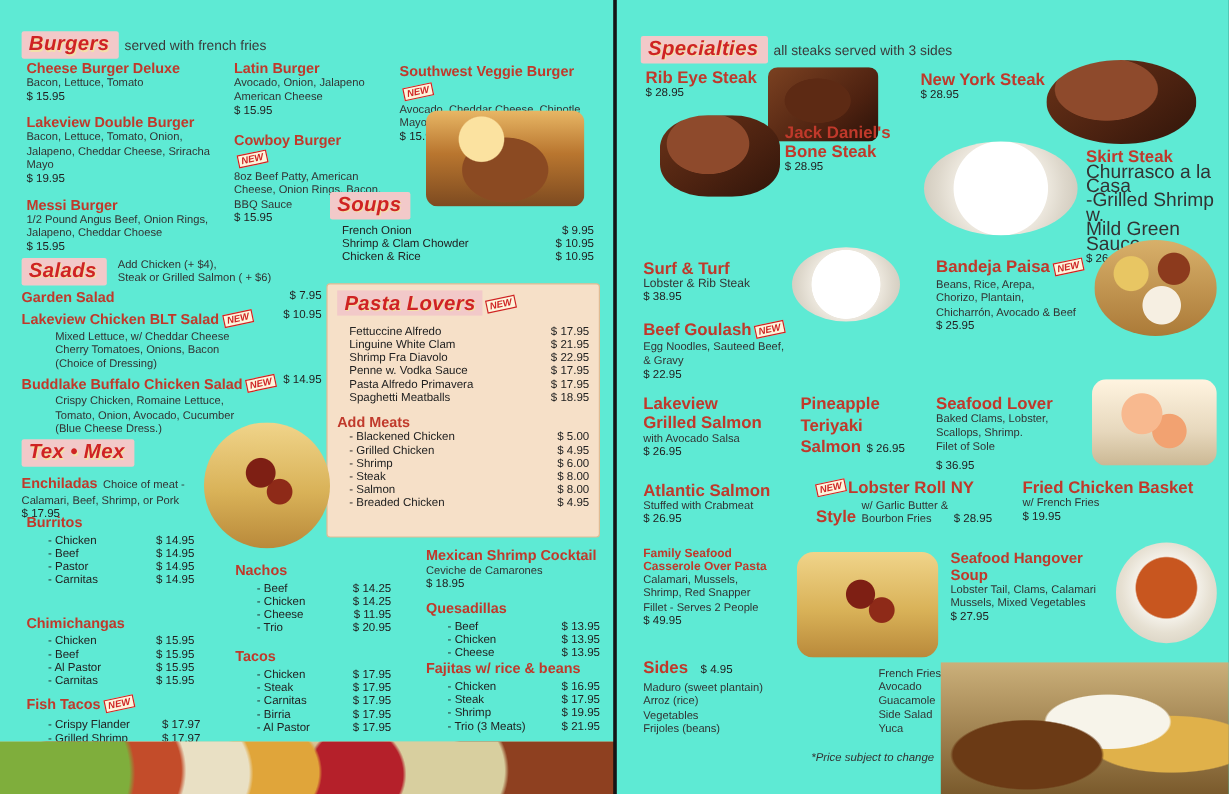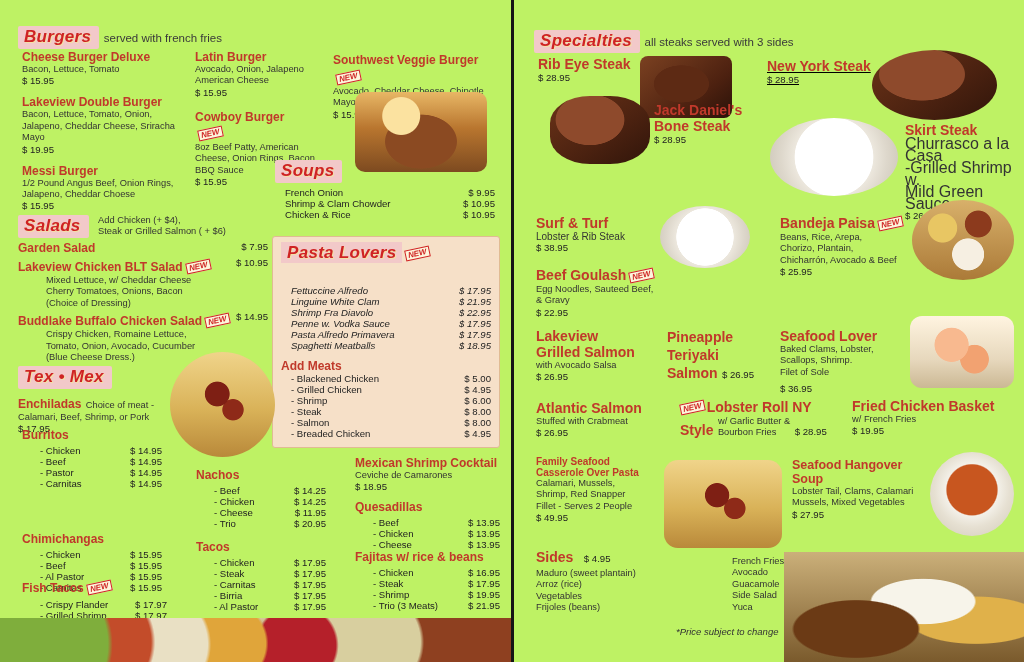--- a/index.html
+++ b/index.html
@@ -6,21 +6,21 @@
   html, body { margin:0; padding:0; }
   body {
     width:1024px; height:662px;
     font-family:"Liberation Sans", sans-serif;
     background:#1c1c1c;
     overflow:hidden;
   }
   .menu { position:relative; width:1024px; height:662px; display:flex; }
   .page {
     position:relative;
-    background:#bef264;
+    background:#5eead4;
     height:662px;
     overflow:hidden;
   }
   .page-left { width:512px; }
   .page-right { width:512px; }
   .gutter { position:absolute; left:511px; top:0; width:3px; height:662px; background:#151515; z-index:30; }
 
   
   .sec-head {
     color:#cf2323;
@@ -231,21 +231,21 @@
         <div class="desc" style="white-space:pre-line; margin-left:28px;">Crispy Chicken, Romaine Lettuce,
 Tomato, Onion, Avocado, Cucumber
 (Blue Cheese Dress.)</div>
       </div>
     </div>
 
     <div class="panel abs" style="left:272px; top:236px; width:228px; height:212px;">
       <div>
         <span class="sec-head" style="background:#f2c9c9; padding:1px 6px;">Pasta Lovers</span><span class="new-badge">NEW</span>
       </div>
-      <div style="margin-top:22px;font-style:italic;">
+      <div style="margin-top:8px;">
         <div class="row">
             <span>Fettuccine Alfredo</span>
             <span>$ 17.95</span>
           </div>
         <div class="row">
             <span>Linguine White Clam</span>
             <span>$ 21.95</span>
           </div>
         <div class="row">
             <span>Shrimp Fra Diavolo</span>
@@ -318,21 +318,21 @@
             <span>- Pastor</span>
             <span>$ 14.95</span>
           </div>
         <div class="row">
             <span>- Carnitas</span>
             <span>$ 14.95</span>
           </div>
       </div>
     </div>
 
-    <div class="abs" style="left:22px; top:532px; width:140px;">
+    <div class="abs" style="left:22px; top:512px; width:140px;">
       <div class="item-name">Chimichangas</div>
       <div style="margin-left:8px; margin-top:3px;">
         <div class="row">
             <span>- Chicken</span>
             <span>$ 15.95</span>
           </div>
         <div class="row">
             <span>- Beef</span>
             <span>$ 15.95</span>
           </div>
@@ -468,21 +468,21 @@
       <span class="sec-head boxed">Specialties</span>
       <span class="sec-sub">all steaks served with 3 sides</span>
     </div>
 
     <div class="abs" style="left:26px; top:56px;">
       <div class="item-name big">Rib Eye Steak</div>
       <div class="price">$ 28.95</div>
     </div>
     <div class="photo ribeye" style="left:128px; top:56px; width:92px; height:62px; border-radius:8px;"></div>
 
-    <div class="abs" style="left:255px; top:58px;text-decoration:underline;">
+    <div class="abs" style="left:255px; top:58px;">
       <div class="item-name big">New York Steak</div>
       <div class="price">$ 28.95</div>
     </div>
     <div class="photo steak" style="left:360px; top:50px; width:125px; height:70px; border-radius:50%;"></div>
 
     <div class="abs" style="left:142px; top:102px; width:110px;">
       <div class="item-name big" style="white-space:pre-line">Jack Daniel's
 Bone Steak</div>
       <div class="price">$ 28.95</div>
     </div>

